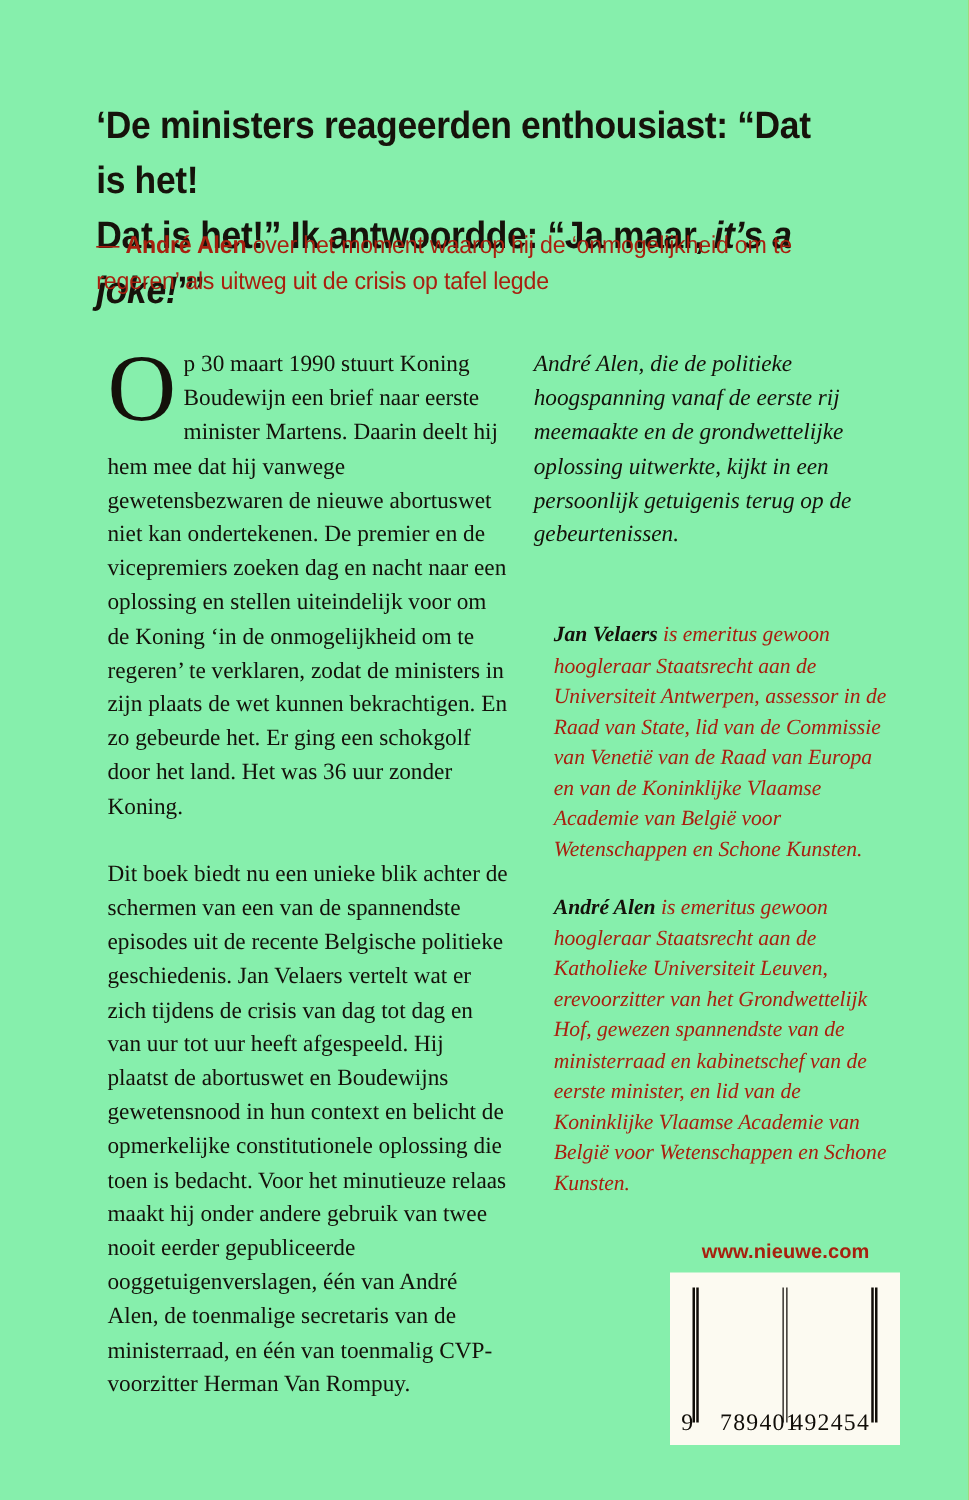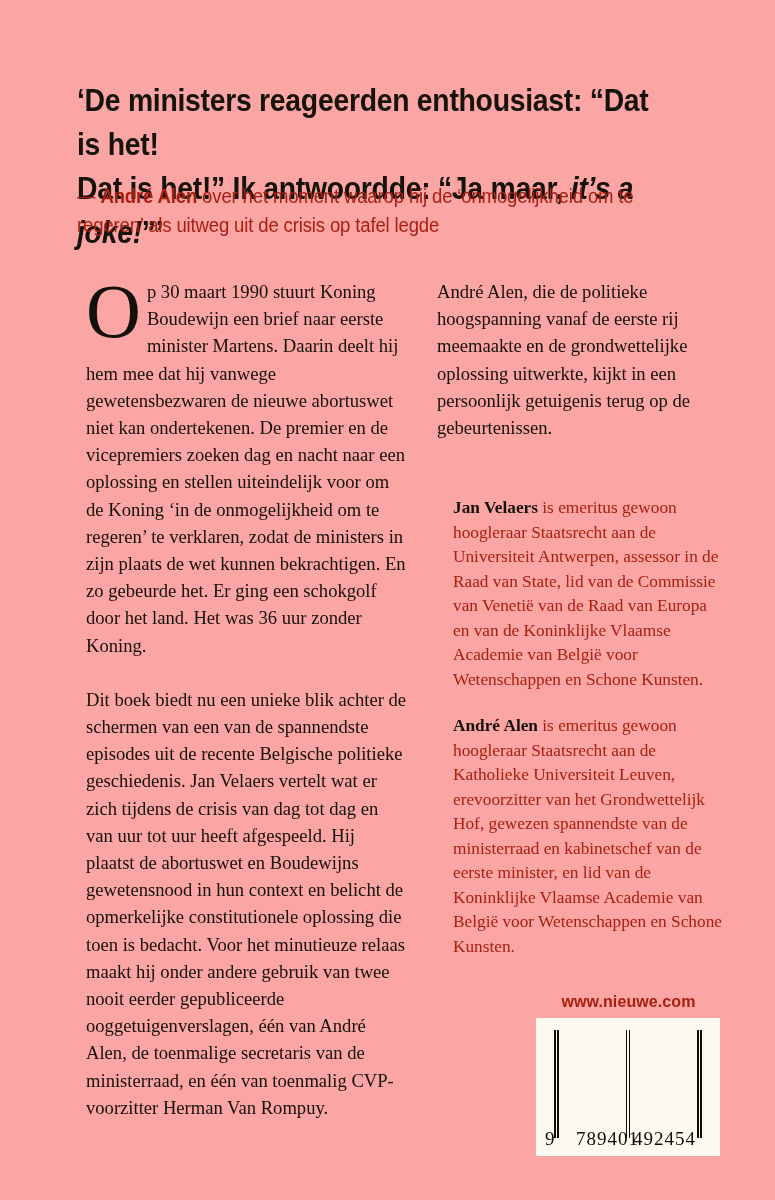--- a/index.html
+++ b/index.html
@@ -11,21 +11,21 @@
     height: 1200px;
     background: #d4b016;
     font-family: "Liberation Serif", serif;
     overflow: hidden;
     position: relative;
   }
 
   .cover {
     position: absolute;
     inset: 0;
-    background: #fca5a5;
+    background: #86efac;
   }
 
   
   .headline {
     position: absolute;
     left: 77px;
     top: 78px;
     width: 640px;
     font-family: "Liberation Sans", sans-serif;
     font-weight: bold;
@@ -60,23 +60,24 @@
 
   
   .col-left {
     position: absolute;
     left: 86px;
     top: 278px;
     width: 322px;
   }
   .col-right {
     position: absolute;
-    left: 437px;
+    left: 427px;
     top: 278px;
     width: 290px;
+    font-style: italic;
   }
 
   .body-par {
     font-family: "Liberation Serif", serif;
     font-size: 18.6px;
     line-height: 27.2px;
     color: #14110a;
     margin: 0 0 27px 0;
     text-align: left;
     hyphens: none;

